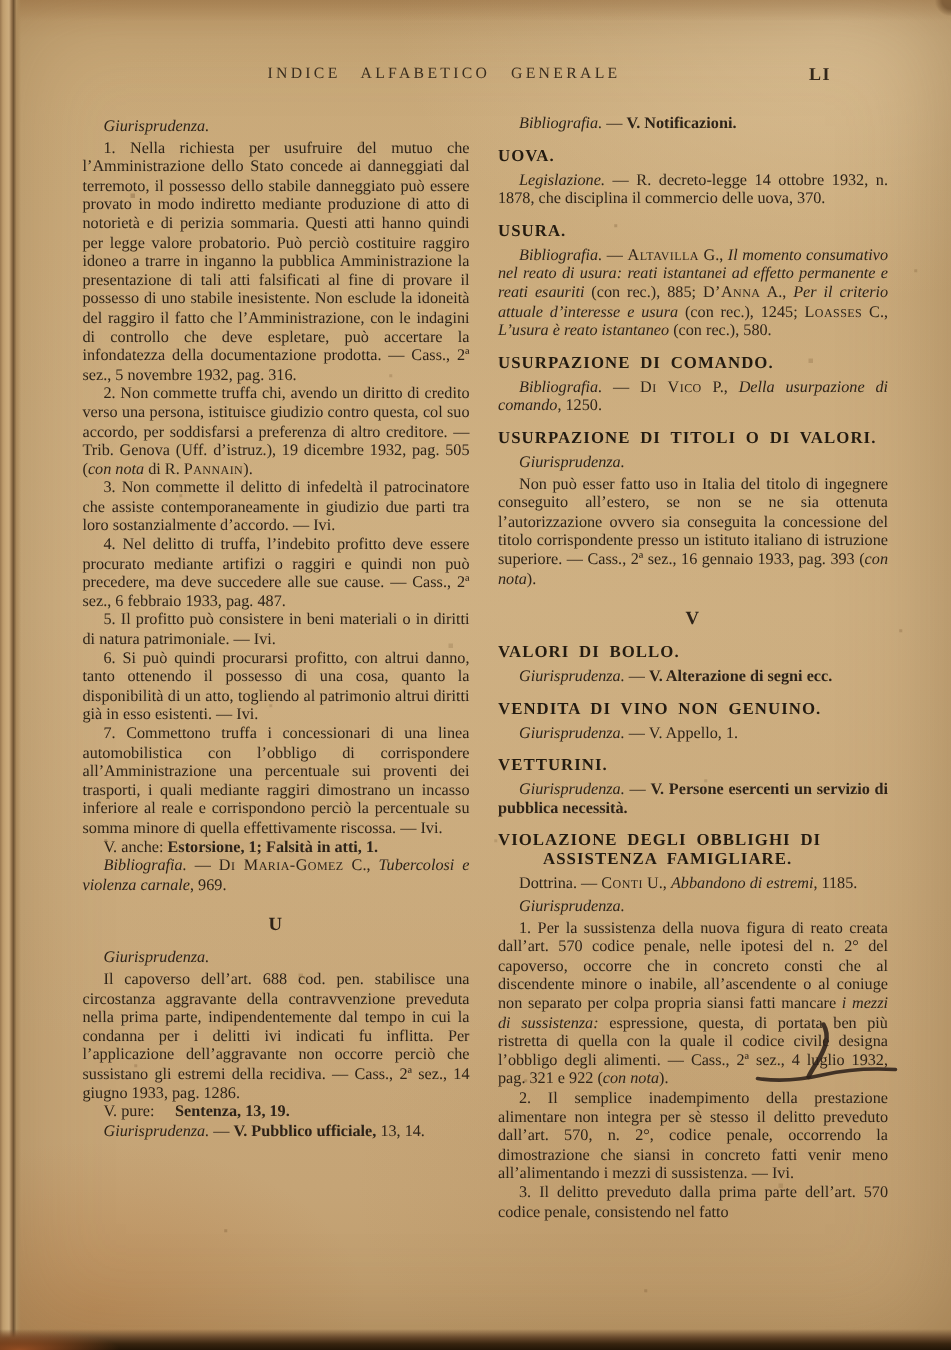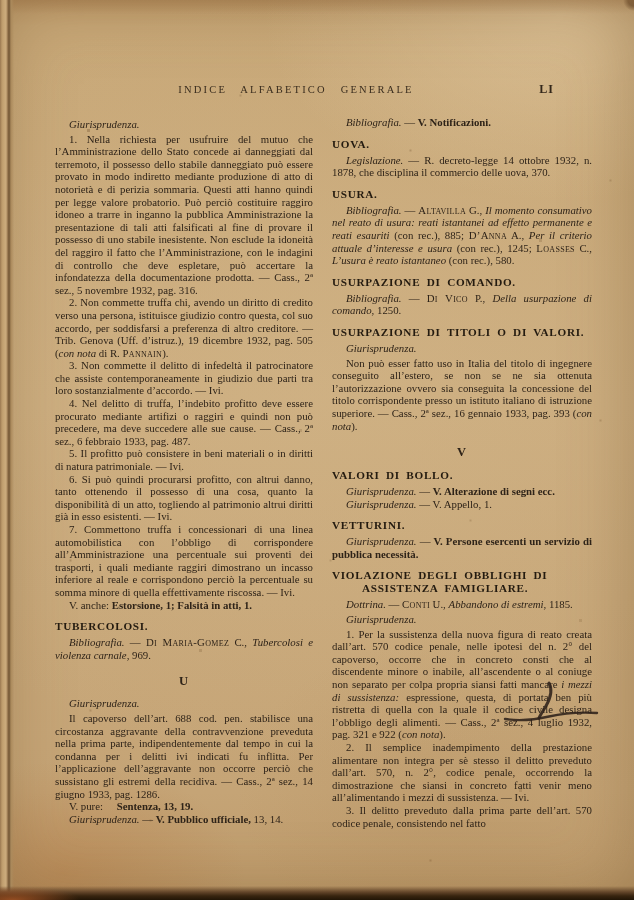--- a/index.html
+++ b/index.html
@@ -41,21 +41,21 @@
       410px 150px 0 .5px rgba(96,66,32,.25), 540px 240px 0 1px rgba(96,66,32,.2),
       120px 330px 0 .5px rgba(96,66,32,.25), 300px 430px 0 1px rgba(96,66,32,.18),
       70px 560px 0 .5px rgba(96,66,32,.28), 470px 520px 0 .5px rgba(96,66,32,.2),
       200px 650px 0 1px rgba(96,66,32,.2), 350px 720px 0 .5px rgba(96,66,32,.25),
       520px 790px 0 1px rgba(96,66,32,.18), 150px 820px 0 .5px rgba(96,66,32,.25),
       430px 860px 0 .5px rgba(96,66,32,.22), 600px 420px 0 .5px rgba(96,66,32,.22),
       260px 250px 0 .5px rgba(96,66,32,.2), 580px 620px 0 1px rgba(96,66,32,.16),
       90px 710px 0 .5px rgba(96,66,32,.22), 330px 560px 0 .5px rgba(96,66,32,.18),
       610px 180px 0 .5px rgba(96,66,32,.2), 180px 470px 0 .5px rgba(96,66,32,.2);
   }
-  .page{position:relative;z-index:2;padding:44px 0 0 0;margin-top:40px;}
+  .page{position:relative;z-index:2;padding:44px 0 0 0;}
   .running-head{position:relative;height:18px;margin:0 42px 0 55px;}
   .running-title{
     position:absolute;left:0;right:55px;text-align:center;
     font-size:10.5px;letter-spacing:2.2px;word-spacing:9px;color:#3a2d1e;
   }
   .folio{
     position:absolute;right:38px;top:-2px;
     font-size:12px;font-weight:bold;letter-spacing:1px;color:#33271a;
   }
   .cols{display:flex;margin:14px 42px 0 55px;gap:19px;}
@@ -97,21 +97,20 @@
       <div class="col">
           <p class="para label"><span style="font-style: italic;">Giurisprudenza.</span></p>
           <p class="para"><span>1. Nella richiesta per usufruire del mutuo che l’Amministrazione dello Stato concede ai danneggiati dal terremoto, il possesso dello stabile danneggiato può essere provato in modo indiretto mediante produzione di atto di notorietà e di perizia sommaria. Questi atti hanno quindi per legge valore probatorio. Può perciò costituire raggiro idoneo a trarre in inganno la pubblica Amministrazione la presentazione di tali atti falsificati al fine di provare il possesso di uno stabile inesistente. Non esclude la idoneità del raggiro il fatto che l’Amministrazione, con le indagini di controllo che deve espletare, può accertare la infondatezza della documentazione prodotta. — Cass., 2ª sez., 5 novembre 1932, pag. 316.</span></p>
           <p class="para"><span>2. Non commette truffa chi, avendo un diritto di credito verso una persona, istituisce giudizio contro questa, col suo accordo, per soddisfarsi a preferenza di altro creditore. — Trib. Genova (Uff. d’istruz.), 19 dicembre 1932, pag. 505 (</span><span style="font-style: italic;">con nota</span><span> di R. </span><span class="sc">Pannain</span><span>).</span></p>
           <p class="para"><span>3. Non commette il delitto di infedeltà il patrocinatore che assiste contemporaneamente in giudizio due parti tra loro sostanzialmente d’accordo. — Ivi.</span></p>
           <p class="para"><span>4. Nel delitto di truffa, l’indebito profitto deve essere procurato mediante artifizi o raggiri e quindi non può precedere, ma deve succedere alle sue cause. — Cass., 2ª sez., 6 febbraio 1933, pag. 487.</span></p>
           <p class="para"><span>5. Il profitto può consistere in beni materiali o in diritti di natura patrimoniale. — Ivi.</span></p>
           <p class="para"><span>6. Si può quindi procurarsi profitto, con altrui danno, tanto ottenendo il possesso di una cosa, quanto la disponibilità di un atto, togliendo al patrimonio altrui diritti già in esso esistenti. — Ivi.</span></p>
           <p class="para"><span>7. Commettono truffa i concessionari di una linea automobilistica con l’obbligo di corrispondere all’Amministrazione una percentuale sui proventi dei trasporti, i quali mediante raggiri dimostrano un incasso inferiore al reale e corrispondono perciò la percentuale su somma minore di quella effettivamente riscossa. — Ivi.</span></p>
           <p class="para"><span>V. anche: </span><span style="font-weight: bold;">Estorsione, 1; Falsità in atti, 1.</span></p>
-          <div class="headword">TUBERCOLOSI.</div>
           <p class="para"><span style="font-style: italic;">Bibliografia.</span><span> — </span><span class="sc">Di Maria-Gomez</span><span> C., </span><span style="font-style: italic;">Tubercolosi e violenza carnale</span><span>, 969.</span></p>
           <div class="letter">U</div>
           <p class="para label"><span style="font-style: italic;">Giurisprudenza.</span></p>
           <p class="para"><span>Il capoverso dell’art. 688 cod. pen. stabilisce una circostanza aggravante della contravvenzione preveduta nella prima parte, indipendentemente dal tempo in cui la condanna per i delitti ivi indicati fu inflitta. Per l’applicazione dell’aggravante non occorre perciò che sussistano gli estremi della recidiva. — Cass., 2ª sez., 14 giugno 1933, pag. 1286.</span></p>
           <p class="para"><span>V. pure: </span><span style="font-weight: bold; padding-left: 11px;">Sentenza, 13, 19.</span></p>
           <p class="para"><span style="font-style: italic;">Giurisprudenza.</span><span> — </span><span style="font-weight: bold;">V. Pubblico ufficiale,</span><span> 13, 14.</span></p>
         </div>
       <div class="col">
           <p class="para"><span style="font-style: italic;">Bibliografia.</span><span> — </span><span style="font-weight: bold;">V. Notificazioni.</span></p>
           <div class="headword">UOVA.</div>
@@ -119,25 +118,26 @@
           <div class="headword">USURA.</div>
           <p class="para"><span style="font-style: italic;">Bibliografia.</span><span> — </span><span class="sc">Altavilla</span><span> G., </span><span style="font-style: italic;">Il momento consumativo nel reato di usura: reati istantanei ad effetto permanente e reati esauriti</span><span> (con rec.), 885; </span><span class="sc">D’Anna</span><span> A., </span><span style="font-style: italic;">Per il criterio attuale d’interesse e usura</span><span> (con rec.), 1245; </span><span class="sc">Loasses</span><span> C., </span><span style="font-style: italic;">L’usura è reato istantaneo</span><span> (con rec.), 580.</span></p>
           <div class="headword">USURPAZIONE DI COMANDO.</div>
           <p class="para"><span style="font-style: italic;">Bibliografia.</span><span> — </span><span class="sc">Di Vico</span><span> P., </span><span style="font-style: italic;">Della usurpazione di comando</span><span>, 1250.</span></p>
           <div class="headword">USURPAZIONE DI TITOLI O DI VALORI.</div>
           <p class="para label"><span style="font-style: italic;">Giurisprudenza.</span></p>
           <p class="para"><span>Non può esser fatto uso in Italia del titolo di ingegnere conseguito all’estero, se non se ne sia ottenuta l’autorizzazione ovvero sia conseguita la concessione del titolo corrispondente presso un istituto italiano di istruzione superiore. — Cass., 2ª sez., 16 gennaio 1933, pag. 393 (</span><span style="font-style: italic;">con nota</span><span>).</span></p>
           <div class="letter">V</div>
           <div class="headword">VALORI DI BOLLO.</div>
           <p class="para"><span style="font-style: italic;">Giurisprudenza.</span><span> — </span><span style="font-weight: bold;">V. Alterazione di segni ecc.</span></p>
+          <div class="headword">VENDITA DI VINO NON GENUINO.</div>
           <p class="para"><span style="font-style: italic;">Giurisprudenza.</span><span> — </span><span style="font-weight: normal;">V. Appello,</span><span> 1.</span></p>
           <div class="headword">VETTURINI.</div>
           <p class="para"><span style="font-style: italic;">Giurisprudenza.</span><span> — </span><span style="font-weight: bold;">V. Persone esercenti un servizio di pubblica necessità.</span></p>
           <div class="headword">VIOLAZIONE DEGLI OBBLIGHI DI ASSISTENZA FAMIGLIARE.</div>
-          <p class="para"><span style="font-style: italic;">Dottrina.</span><span> — </span><span class="sc">Conti</span><span> U., </span><span style="font-style: italic;">Abbandono di estremi</span><span>, 1185.</span></p>
+          <p class="para"><span style="">Dottrina.</span><span> — </span><span class="sc">Conti</span><span> U., </span><span style="font-style: italic;">Abbandono di estremi</span><span>, 1185.</span></p>
           <p class="para label"><span style="font-style: italic;">Giurisprudenza.</span></p>
           <p class="para"><span>1. Per la sussistenza della nuova figura di reato creata dall’art. 570 codice penale, nelle ipotesi del n. 2° del capoverso, occorre che in concreto consti che al discendente minore o inabile, all’ascendente o al coniuge non separato per colpa propria siansi fatti mancare </span><span style="font-style: italic;">i mezzi di sussistenza:</span><span> espressione, questa, di portata ben più ristretta di quella con la quale il codice civile designa l’obbligo degli alimenti. — Cass., 2ª sez., 4 luglio 1932, pag. 321 e 922 (</span><span style="font-style: italic;">con nota</span><span>).</span></p>
           <p class="para"><span>2. Il semplice inadempimento della prestazione alimentare non integra per sè stesso il delitto preveduto dall’art. 570, n. 2°, codice penale, occorrendo la dimostrazione che siansi in concreto fatti venir meno all’alimentando i mezzi di sussistenza. — Ivi.</span></p>
           <p class="para"><span>3. Il delitto preveduto dalla prima parte dell’art. 570 codice penale, consistendo nel fatto</span></p>
         </div>
     </div>
   </div>
 
   <svg class="pen-mark" width="634" height="900" viewBox="0 0 634 900">
     <path d="M505 719 C 521 721.5, 536 719.5, 549 716.5 C 562 713.5, 579 712, 597 713" fill="none" stroke="#2e211a" stroke-width="2.4" stroke-linecap="round" opacity="0.88"></path>

